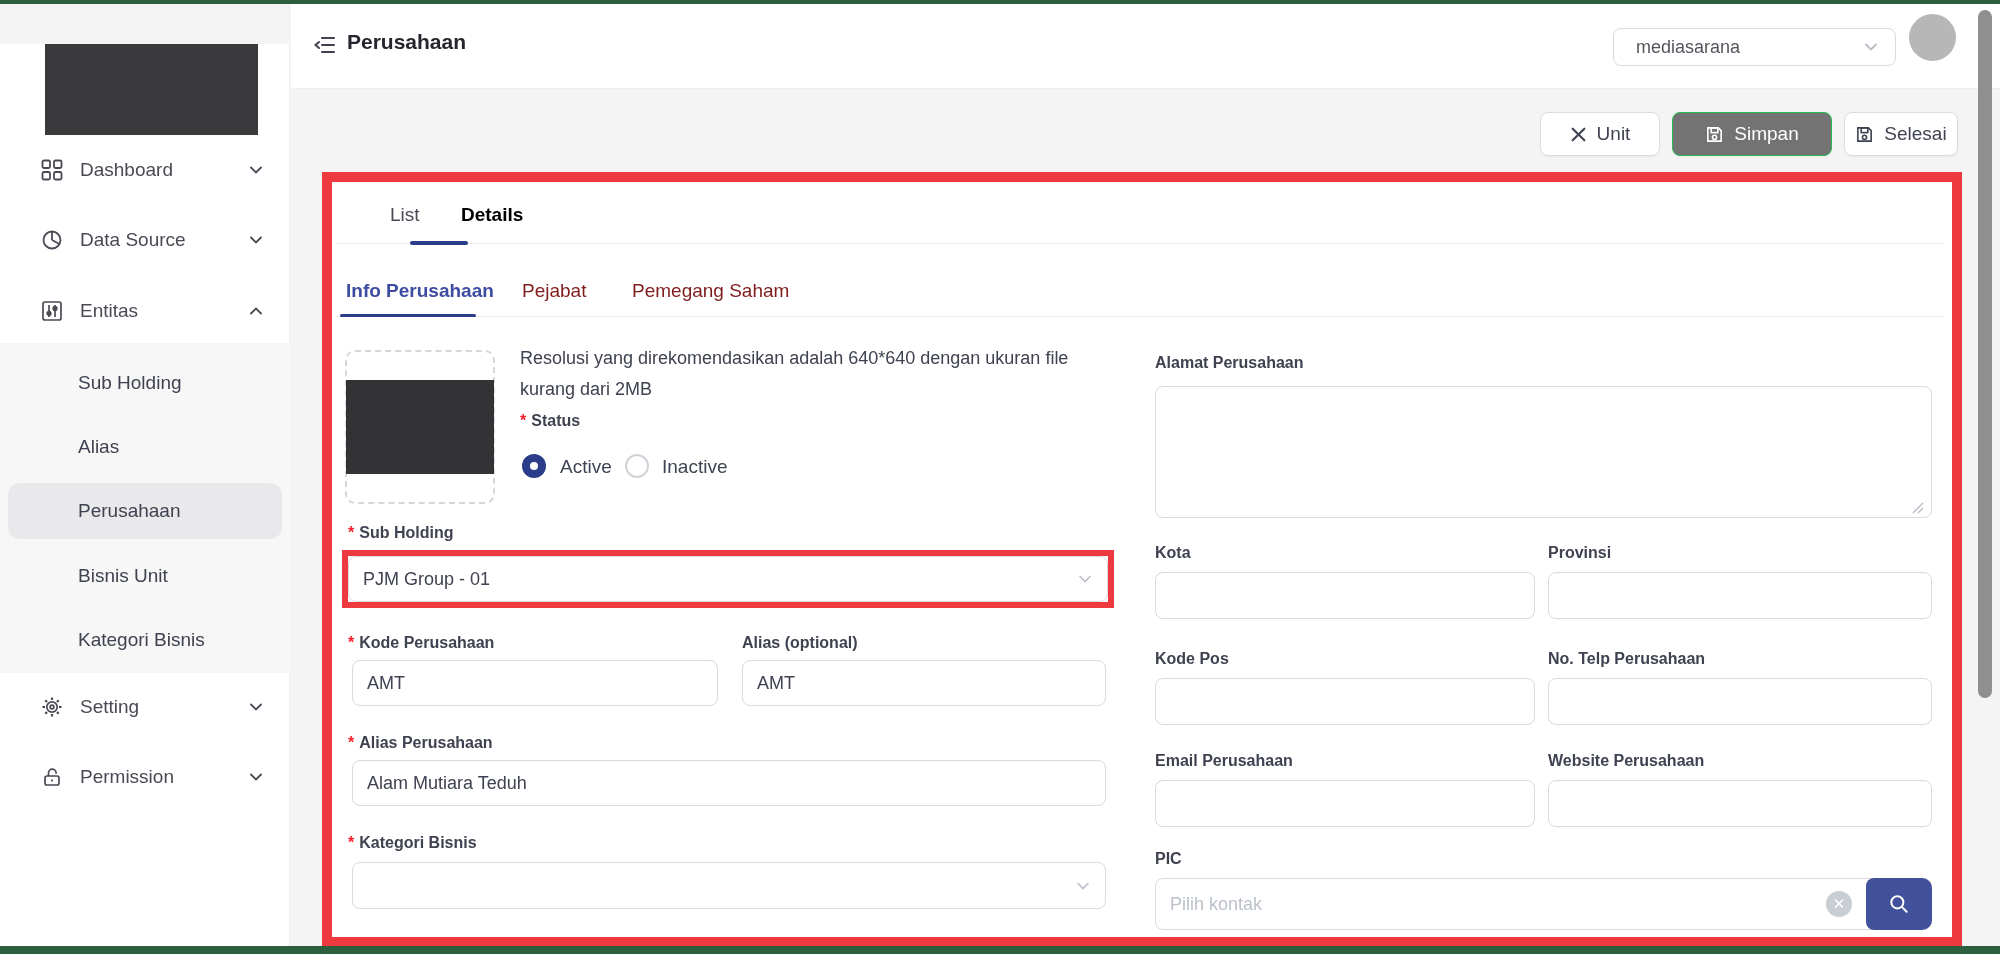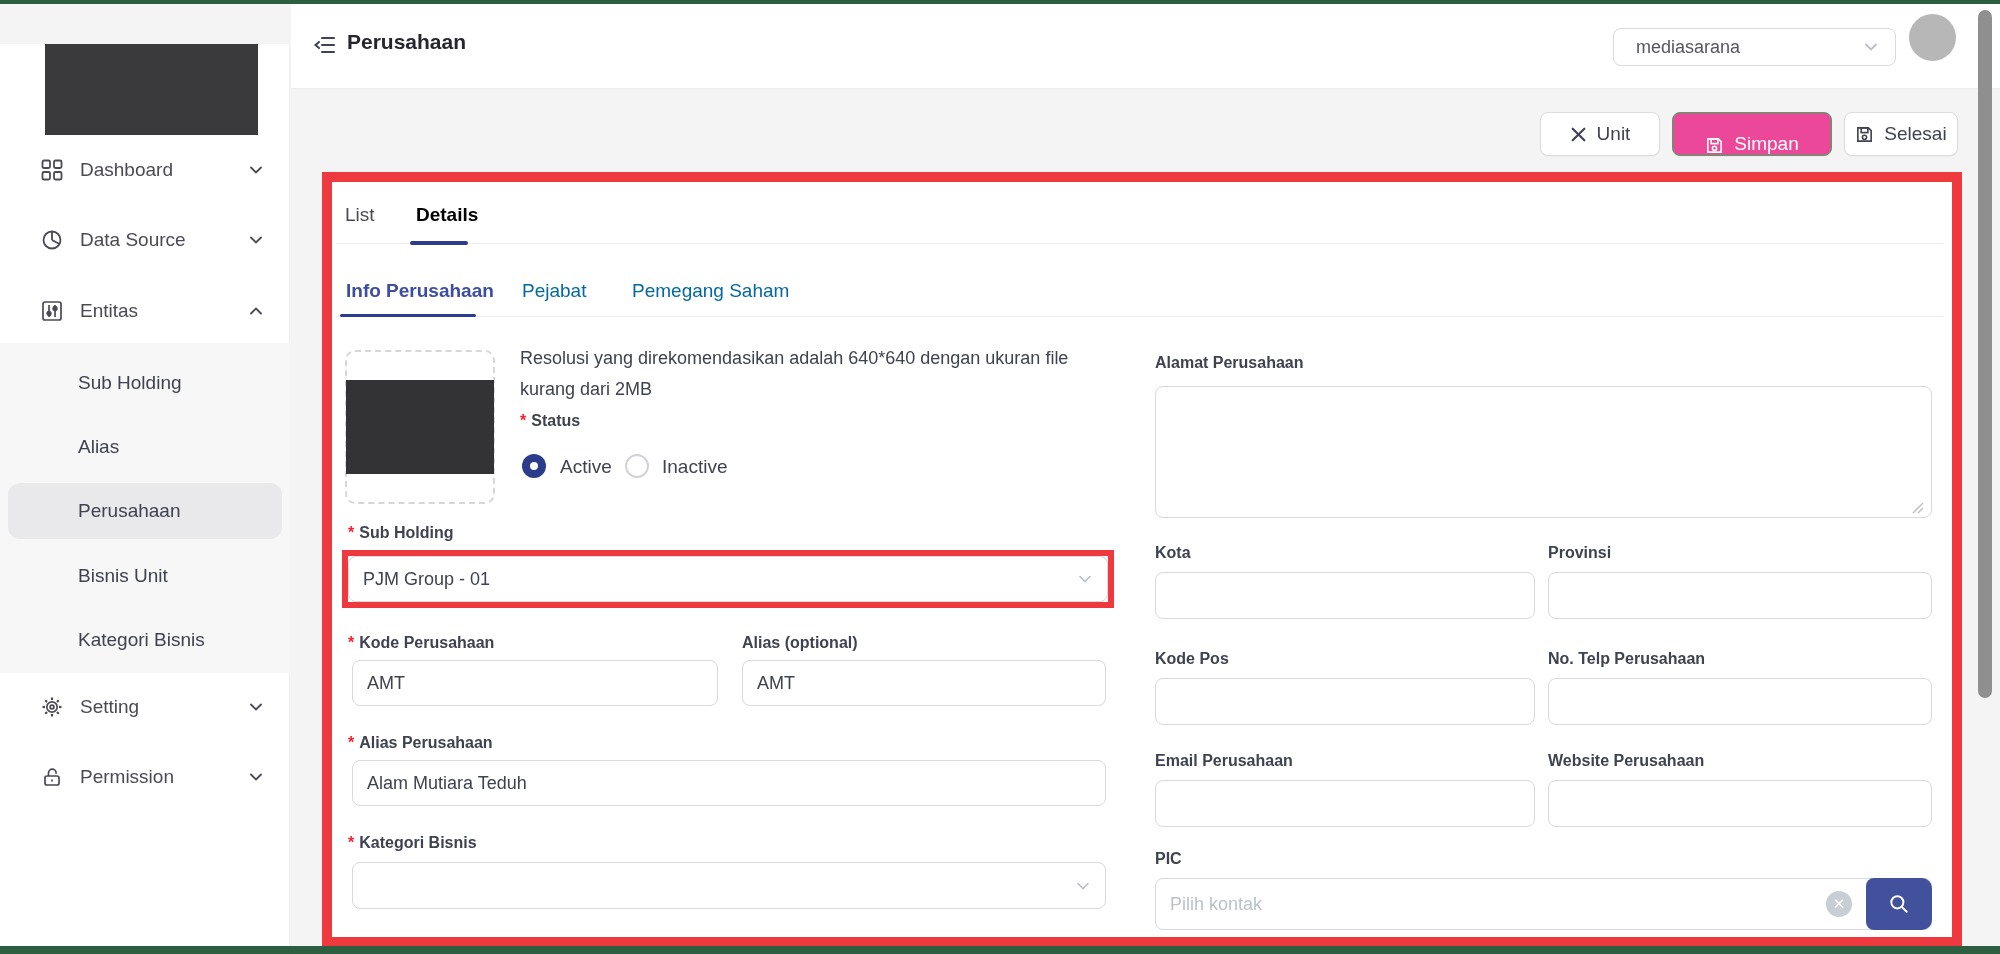--- a/index.html
+++ b/index.html
@@ -31,35 +31,35 @@
   .main-header { left:291px; top:4px; width:1709px; height:85px; background:#fff; border-bottom:1px solid #eeeef0; z-index:5; }
   .page-title { position:absolute; left:56px; top:26px; font-size:21px; font-weight:700; color:#26262e; }
   .fold-ic { position:absolute; left:22px; top:29px; width:24px; height:24px; }
   .company-select { position:absolute; left:1322px; top:24px; width:283px; height:38px; background:#fff; border:1px solid #d9d9de; border-radius:8px; display:flex; align-items:center; padding:0 16px 0 22px; font-size:18px; color:#55555e; cursor:pointer; }
   .company-select .val { flex:1; }
   .avatar { position:absolute; left:1618px; top:10px; width:47px; height:47px; border-radius:50%; background:#b7b7b7; cursor:pointer; }
 
   
   .btn { position:absolute; top:112px; height:44px; border-radius:8px; display:flex; align-items:center; justify-content:center; gap:10px; font-size:19px; cursor:pointer; box-shadow:0 1px 2px rgba(0,0,0,0.04); }
   .btn-plain { background:#fff; border:1px solid #dcdce0; color:#3f4250; }
-  .btn-green { background:#ec4899; border:1px solid #27b956; color:#fff;align-items:flex-end; }
+  .btn-green { background:#737373; border:1px solid #27b956; color:#fff; }
   .btn-batal { left:1540px; width:120px; }
   .btn-simpan { left:1672px; width:160px; }
   .btn-selesai { left:1844px; width:114px; }
 
   
   .red-rect { left:322px; top:172px; width:1640px; height:775px; border:10px solid #ee393f; background:#fff; z-index:8; }
   .card { position:relative; width:1620px; height:755px; background:#fff; }
 
-  .tab { position:absolute; top:22px; font-size:19px; color:#4a4a55; cursor:pointer; }
+  .tab { position:absolute; top:22px; font-size:19px; color:#4a4a55; cursor:pointer;margin-left:45px; }
   .tab.active { color:#000000; font-weight:600; }
   .tab-underline { position:absolute; left:78px; top:59px; width:58px; height:4px; background:#2b3c8a; border-radius:2px; }
   .tab-divider { position:absolute; left:4px; top:61px; width:1608px; height:1px; background:#ededf0; }
 
-  .subtab { position:absolute; top:98px; font-size:19px; color:#0369a1; cursor:pointer; }
+  .subtab { position:absolute; top:98px; font-size:19px; color:#7f1d1d; cursor:pointer; }
   .subtab.active { color:#3d4da1; font-weight:600; }
   .subtab-underline { position:absolute; left:8px; top:132px; width:136px; height:3px; background:#2b3c8a; border-radius:2px; }
   .subtab-divider { position:absolute; left:4px; top:134px; width:1608px; height:1px; background:#ededf0; }
 
   .upload-box { position:absolute; left:13px; top:168px; width:150px; height:154px; border:2px dashed #d6d6db; border-radius:10px; cursor:pointer; }
   .upload-img { position:absolute; left:-1px; top:28px; width:148px; height:94px; background:#333336; }
 
   .hint { position:absolute; left:188px; font-size:18px; color:#3f4250; }
   .field-label { position:absolute; font-size:16px; color:#3f4250; white-space:nowrap;font-weight:bold; }
   .req { color:#f5222d; margin-right:5px; }

